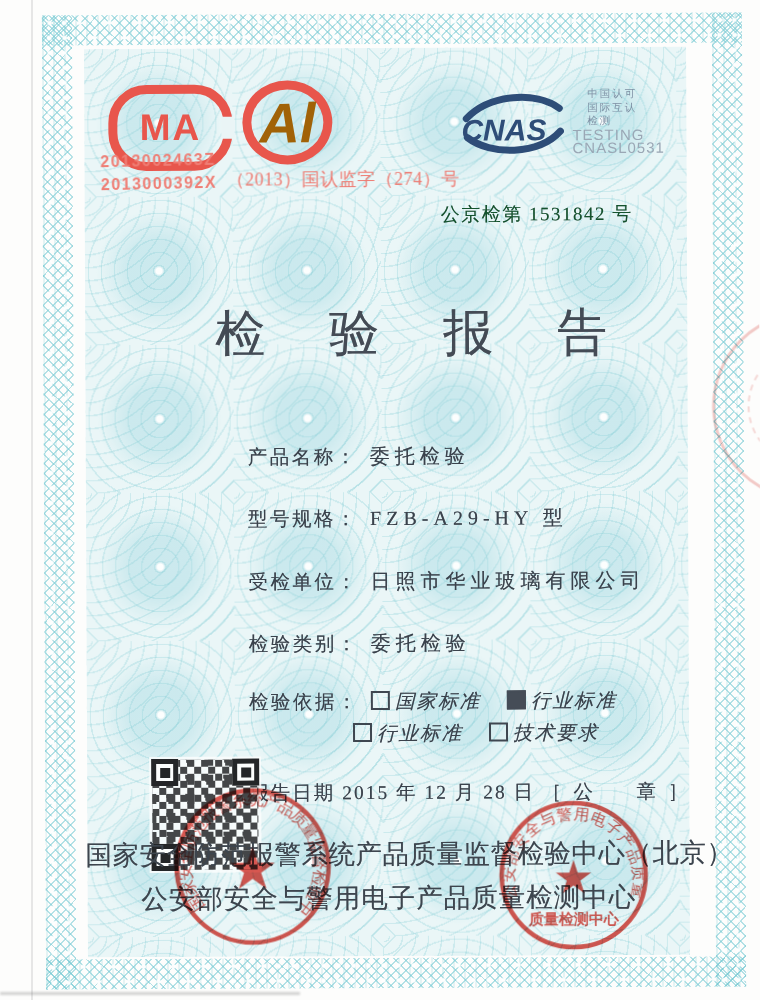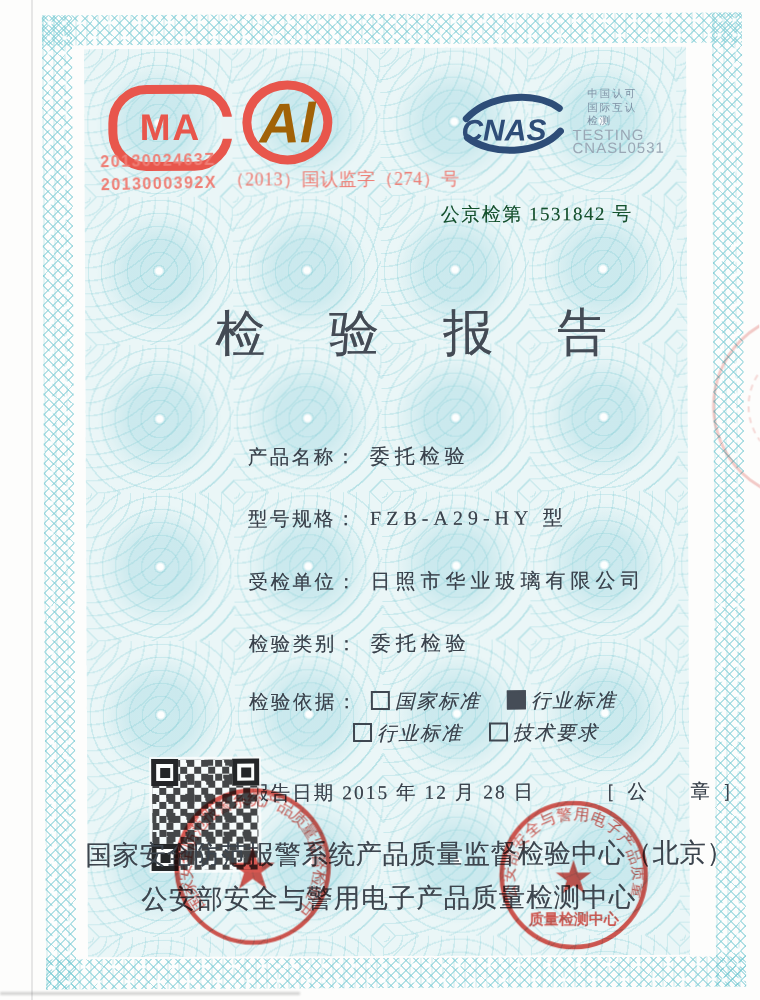--- a/index.html
+++ b/index.html
@@ -76,21 +76,21 @@
   .r0{top:443px}.r1{top:505px}.r2{top:568px}.r3{top:630px}
   .basis1{top:688px}.basis2{top:720px;left:352px;}
   .opts{display:inline-block;margin-left:12px;}
   .opt{font-size:19.5px;letter-spacing:2px;margin-right:26px;font-style:italic;}
   .cb{display:inline-block;width:15px;height:15px;border:2.4px solid #3e4650;vertical-align:-2px;margin-right:5px;
       background:transparent;}
   .opt[data-state="checked"] .cb{background:#454d57;border-color:#454d57;}
 
   .dateline{position:absolute;left:248px;top:779px;font-size:19.5px;letter-spacing:2px;white-space:nowrap;
       text-shadow:0 0 .5px rgba(58,66,76,.55);}
-  .dateline .sealnote{margin-left:54px;letter-spacing:12px;}
+  .dateline .sealnote{letter-spacing:12px;}
 
   
   .qr{position:absolute;left:148px;top:756px;width:112px;height:116px;background:rgba(250,253,253,.85);}
   .qr .data{position:absolute;inset:3px;opacity:.88;
     background:
       repeating-conic-gradient(#2c2e30 0 25%, rgba(0,0,0,0) 0 50%) 0 0/14px 14px,
       repeating-conic-gradient(rgba(0,0,0,0) 0 25%, #2c2e30 0 45%, rgba(0,0,0,0) 0 75%) 4px 6px/19px 19px;}
   .fp{position:absolute;width:17px;height:17px;border:5px solid #242628;background:#fbfdfd;}
   .fp:after{content:"";position:absolute;left:3.5px;top:3.5px;width:10px;height:10px;background:#242628;}
   .fp.tl{left:2px;top:2px;}.fp.tr{right:2px;top:2px;}.fp.bl{left:2px;bottom:2px;}

